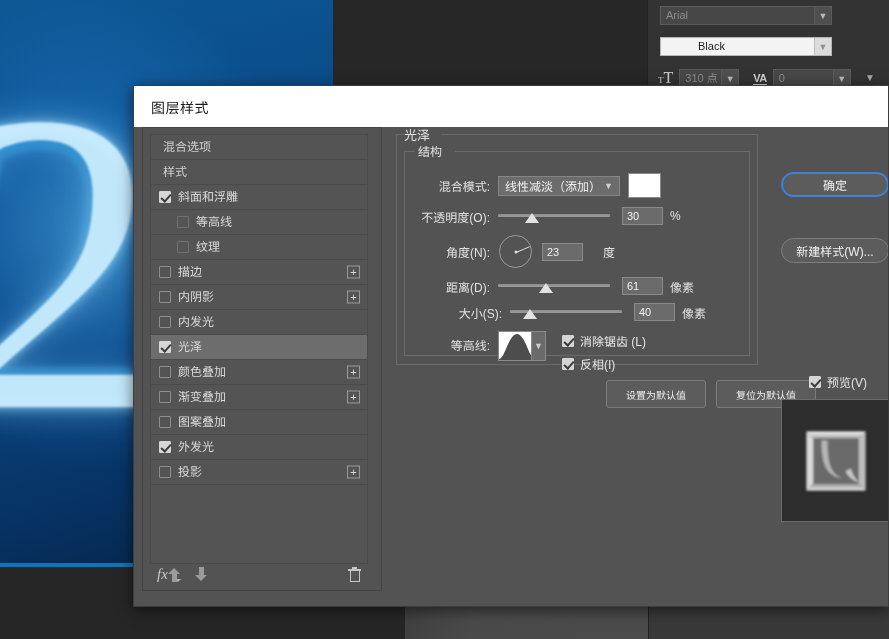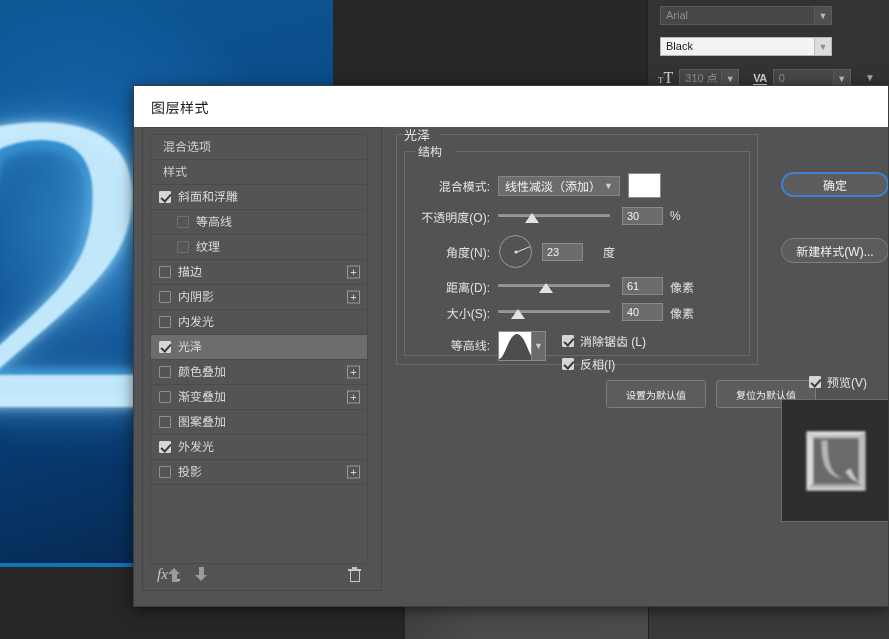--- a/index.html
+++ b/index.html
@@ -110,20 +110,21 @@
     padding: 0 5px;
     color: #8d8d8d;
     font-size: 11px;
     line-height: 17px;
     white-space: nowrap;
     overflow: hidden;
   }
   .cp-field.light {
     background: #f3f3f3;
     border: 1px solid #b5b5b5;
+    padding-left: 32px;
   }
   .cp-field.light .val { color: #1a1a1a; }
   .cp-caret {
     width: 16px;
     height: 100%;
     border-left: 1px solid #5b5b5b;
     background: #4f4f4f;
     display: flex;
     align-items: center;
     justify-content: center;
@@ -796,21 +797,21 @@
       <div class="row" style="left:12px; top:150px;">
         <span class="rlabel" style="width:86px;">距离(D):</span>
         <div class="slider" style="width:112px; margin-left:8px;">
           <i class="track"></i>
           <i class="thumb" id="distance-thumb" style="left: 43%;"></i>
         </div>
         <div class="numfield" style="width:41px; margin-left:12px;">61</div>
         <span class="unit" style="margin-left:7px;">像素</span>
       </div>
 
-      <div class="row" style="left:12px; top:176px;">
+      <div class="row" style="left:12px; top:176px;padding-left:12px;">
         <span class="rlabel" style="width:86px;">大小(S):</span>
         <div class="slider" style="width:112px; margin-left:8px;">
           <i class="track"></i>
           <i class="thumb" id="size-thumb" style="left: 18%;"></i>
         </div>
         <div class="numfield" style="width:41px; margin-left:12px;">40</div>
         <span class="unit" style="margin-left:7px;">像素</span>
       </div>
 
       <div class="row" style="left:12px; top:204px; align-items:flex-start;">

